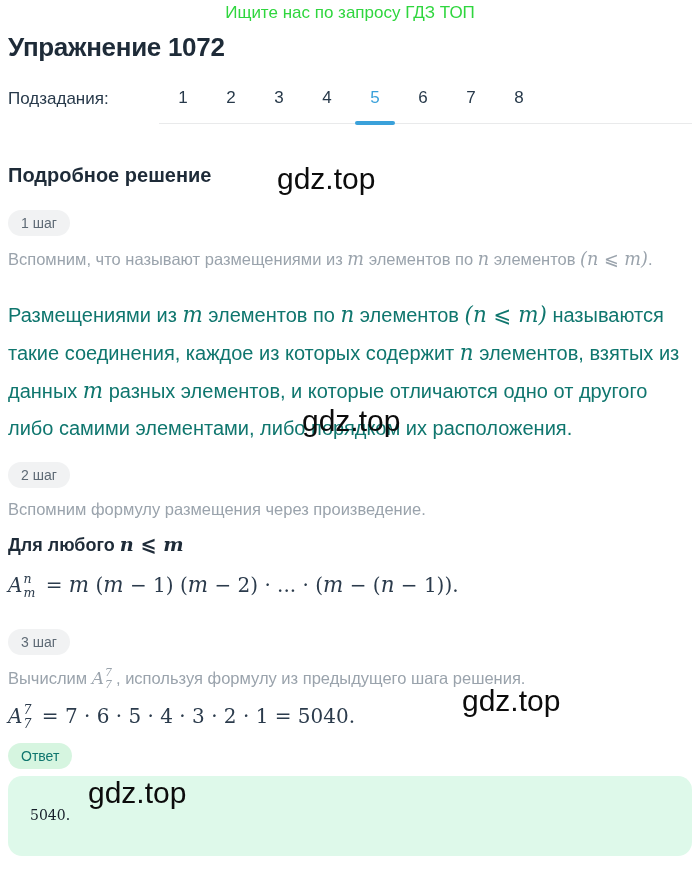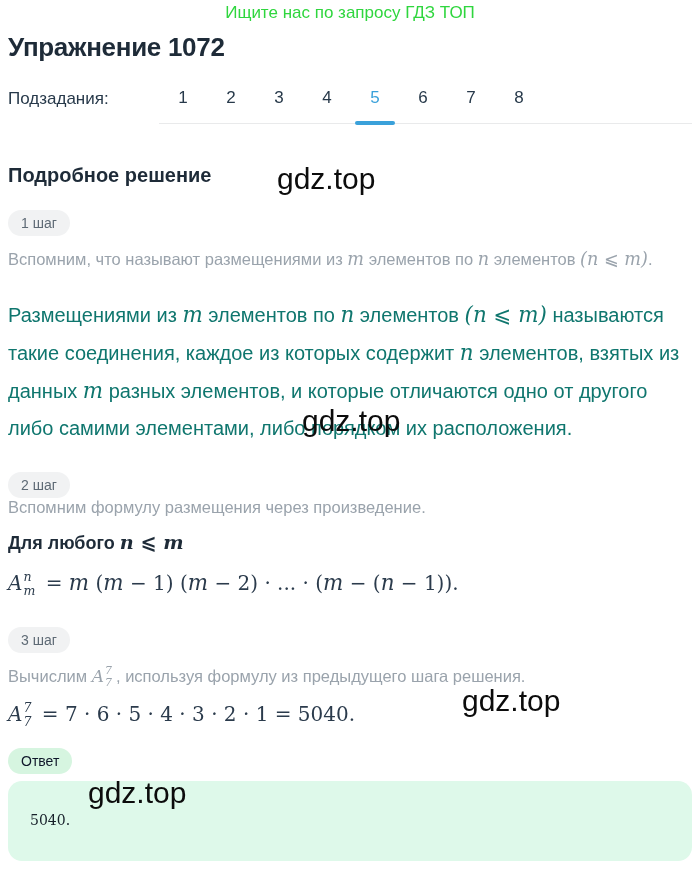--- a/index.html
+++ b/index.html
@@ -15,28 +15,28 @@
   .tabs-label { flex:0 0 122px; font-size:17px; color:#27394a; padding-top:1px; }
   .tabs { display:flex; flex:1; border-bottom:1px solid #e9eaeb; }
   .tab { width:48px; text-align:center; font-size:17px; color:#27394a; padding-bottom:15px; position:relative; cursor:pointer; }
   .tab.active { color:#3aa1da; }
   .tab.active::after { content:""; position:absolute; left:4px; right:4px; bottom:-2px; height:4px; border-radius:3px; background:#3aa1da; }
 
   .section-heading { margin:40px 0 0 0; font-size:20px; font-weight:bold; color:#1e2b38; }
 
   .badge { display:table; background:#f1f2f3; color:#5e6a75; font-size:14px; padding:5px 13px; border-radius:15px;text-align:right; }
   .badge.b1 { margin-top:23px; }
-  .badge.b2 { margin-top:25px; }
+  .badge.b2 { margin-top:15px; }
   .badge.b3 { margin-top:30px; }
-  .badge.answer { background:#d6f5e0; color:#0f172a; margin-top:20px; }
+  .badge.answer { background:#d6f5e0; color:#0f766e; margin-top:13px; }
 
   p { margin:0; }
   .muted { color:#9aa3ac; font-size:16.5px; }
   .m1 { margin-top:13px; }
-  .m2 { }
+  .m2 { margin-top:12px; }
   .m3 { margin-top:11px; }
   .body-par { margin-top:27px; color:#0f766e; font-size:20px; line-height:37px; }
   .lead { margin-top:14px; font-size:18px; font-weight:bold; color:#1e2b38; }
   .lead .mv { font-weight:bold; }
 
   .mv { font-family:"DejaVu Serif","DejaVu Sans",serif; font-style:italic; font-size:1.07em; }
   .bd { font-weight:bold; }
 
   .formula { font-family:"DejaVu Serif","DejaVu Sans",serif; font-size:20px; color:#2b3b4c; }
   .f2 { margin-top:15px; }

